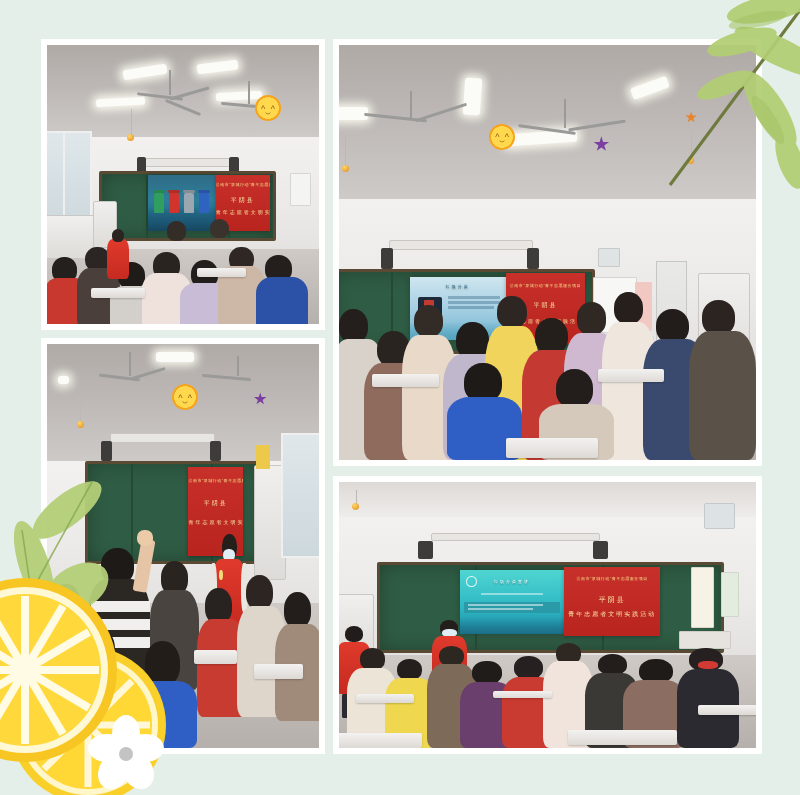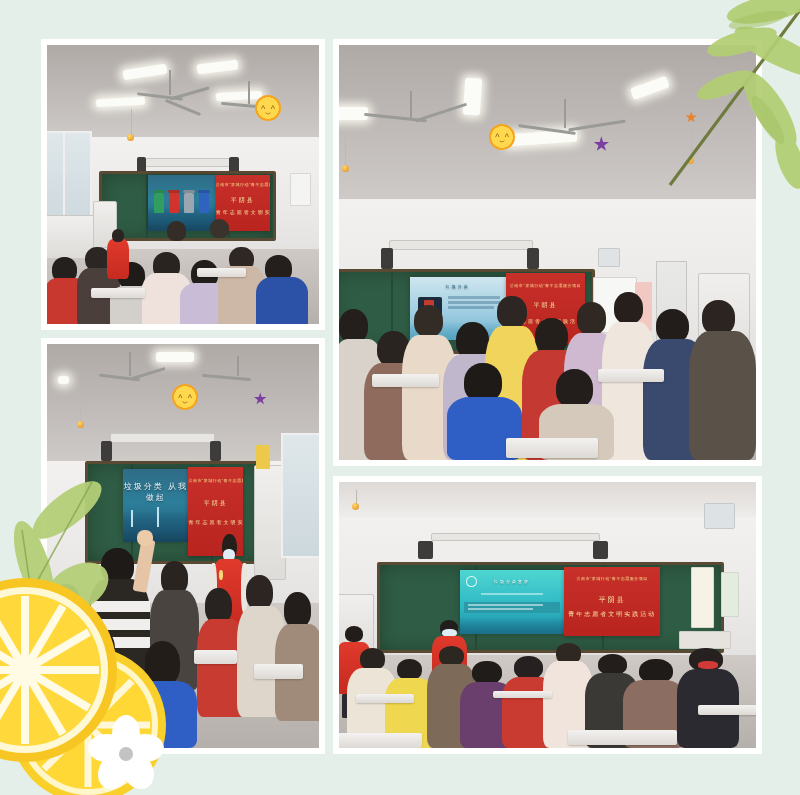--- a/index.html
+++ b/index.html
@@ -320,26 +320,20 @@
 
         <div class="projrail" style="left:23%;top:22%;width:38%;height:2%;"></div>
         <div class="speaker" style="left:20%;top:24%;width:4%;height:5%;"></div>
         <div class="speaker" style="left:60%;top:24%;width:4%;height:5%;"></div>
 
         <div class="board" style="left:14%;top:29%;width:63%;height:24%;">
           <div class="boardseam" style="left:25%;"></div>
           <div class="boardseam" style="left:72%;"></div>
         </div>
 
-        <div class="screen" style="left:28%;top:31%;width:24%;height:18%;">
-          <div class="waves"></div>
-          <div class="scrtext" style="top:16%;font-size:8px;letter-spacing:2px;">垃圾分类  从我做起</div>
-          <div style="position:absolute;left:12%;top:56%;width:2px;height:24%;background:#bfe3ef;"></div>
-          <div style="position:absolute;left:52%;top:52%;width:2px;height:28%;background:#bfe3ef;"></div>
-        </div>
 
         <div class="banner" style="left:52%;top:30.5%;width:20%;height:22%;">
           <div class="bline" style="top:12%;">济南市“泉城行动”青年志愿服务项目</div>
           <div class="bline btitle" style="top:36%;">平阴县</div>
           <div class="bline btitle" style="top:58%;font-size:5px;">青年志愿者文明实践活动</div>
         </div>
 
         <div class="cabinet" style="left:76%;top:30%;width:11%;height:28%;"></div>
         <div class="win" style="left:86%;top:22%;width:16%;height:30%;"></div>
         <div class="poster" style="left:77%;top:25%;width:5%;height:6%;background:#ecc94b;"></div>

